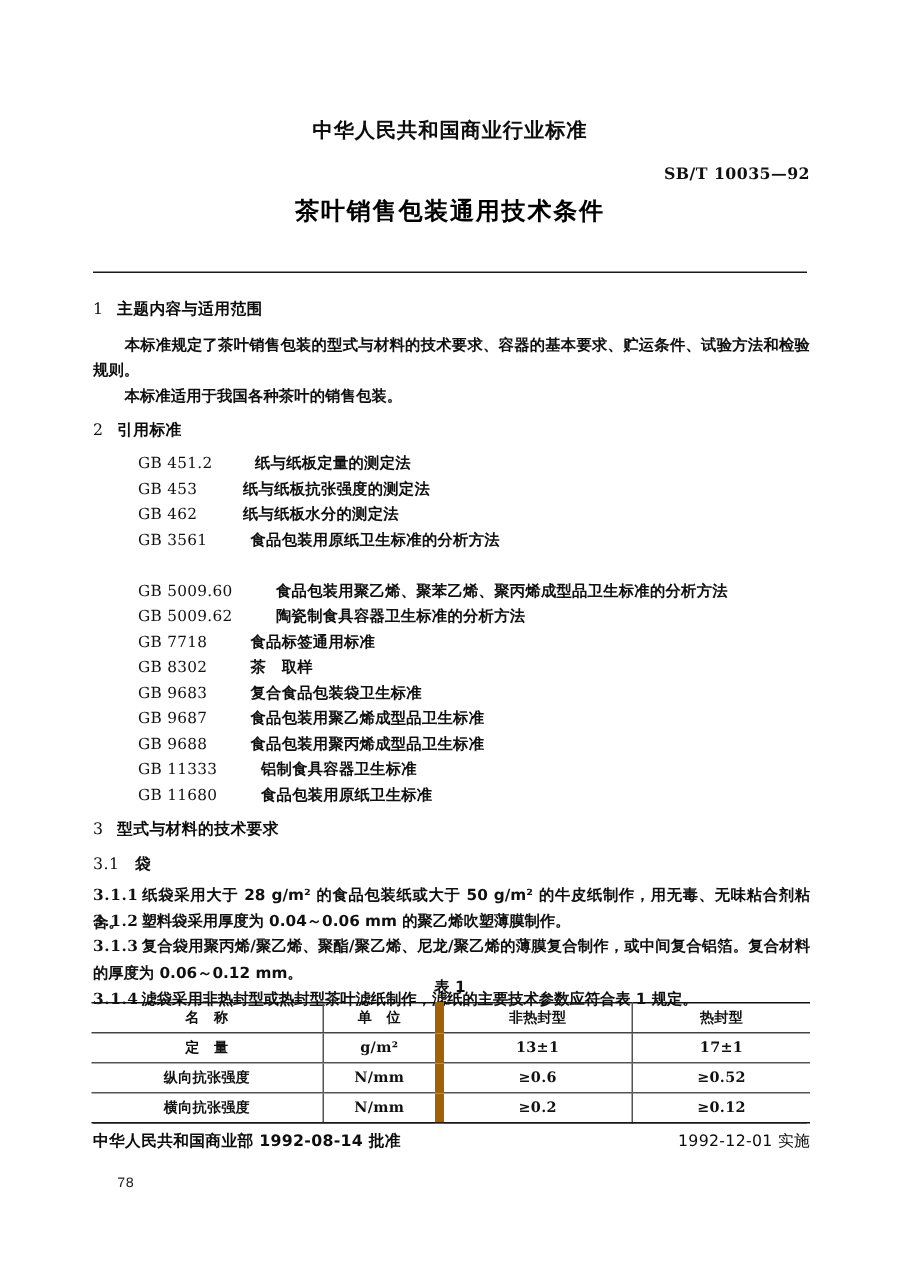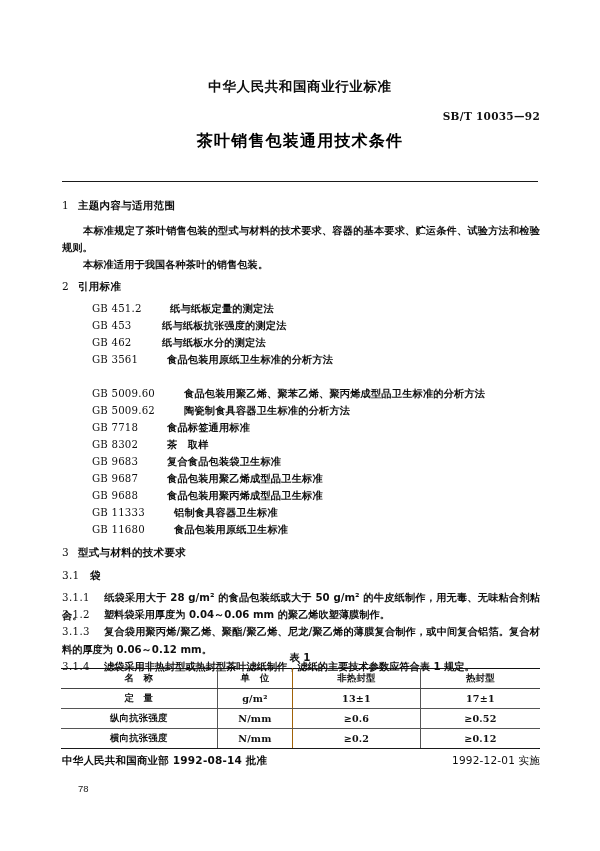--- a/index.html
+++ b/index.html
@@ -116,23 +116,23 @@
     left: 62px;
     width: 478px;
     font-size: 10.2px;
     line-height: 17.5px;
     color: #101010;
     text-align: justify;
     font-weight: bold;
   }
   .clause .cn {
     font-family: "DejaVu Serif", serif;
-    font-weight: normal;
+    font-weight: bold;
     letter-spacing: 0.4px;
-    margin-right: 14px;
+    margin-right: 2px;
   }
 
   
   .tbl-caption {
     position: absolute;
     left: 0; top: 651px;
     width: 600px;
     text-align: center;
     font-size: 10.2px;
     font-weight: bold;
@@ -150,21 +150,21 @@
     padding: 3px 0 3px 0;
     text-align: center;
     font-weight: bold;
     letter-spacing: 0.2px;
   }
   table.spec thead th { border-bottom: 1px solid #444; }
   table.spec thead tr.top th { border-top: 1.4px solid #111; }
   table.spec tbody td { border-bottom: 1px solid #555; }
   table.spec tbody tr:last-child td { border-bottom: 1.4px solid #111; }
   table.spec .c1 { width: 150px; }
-  table.spec .c2 { width: 72px; border-left: 1px solid #555; border-right: 1px solid #a16207; }
+  table.spec .c2 { width: 72px; border-left: 1px solid #555; border-right: 6px solid #a16207; }
   table.spec .c3 { width: 122px; border-right: 1px solid #555; }
   table.spec .c4 { width: 115px; }
   .val { font-family: "DejaVu Serif", serif; font-weight: normal; font-size: 9.6px; }
 
   
   .rule-bottom {
     position: absolute;
     left: 62px; top: 748px;
     width: 476px;
     height: 1px;
@@ -182,21 +182,21 @@
     position: absolute;
     right: 60px; top: 754px;
     font-size: 10.5px;
     font-weight: normal;
     color: #0d0d0d;
     letter-spacing: 0.2px;
   }
   .page-no {
     position: absolute;
     left: 78px; top: 783px;
-    font-family: Liberation Sans, sans-serif;
+    font-family: Liberation Mono, monospace;
     font-size: 9.5px;
     color: #222;
   }
 </style>
 </head>
 <body>
 
 <div class="page">
 
   <div class="hdr-org">中华人民共和国商业行业标准</div>

